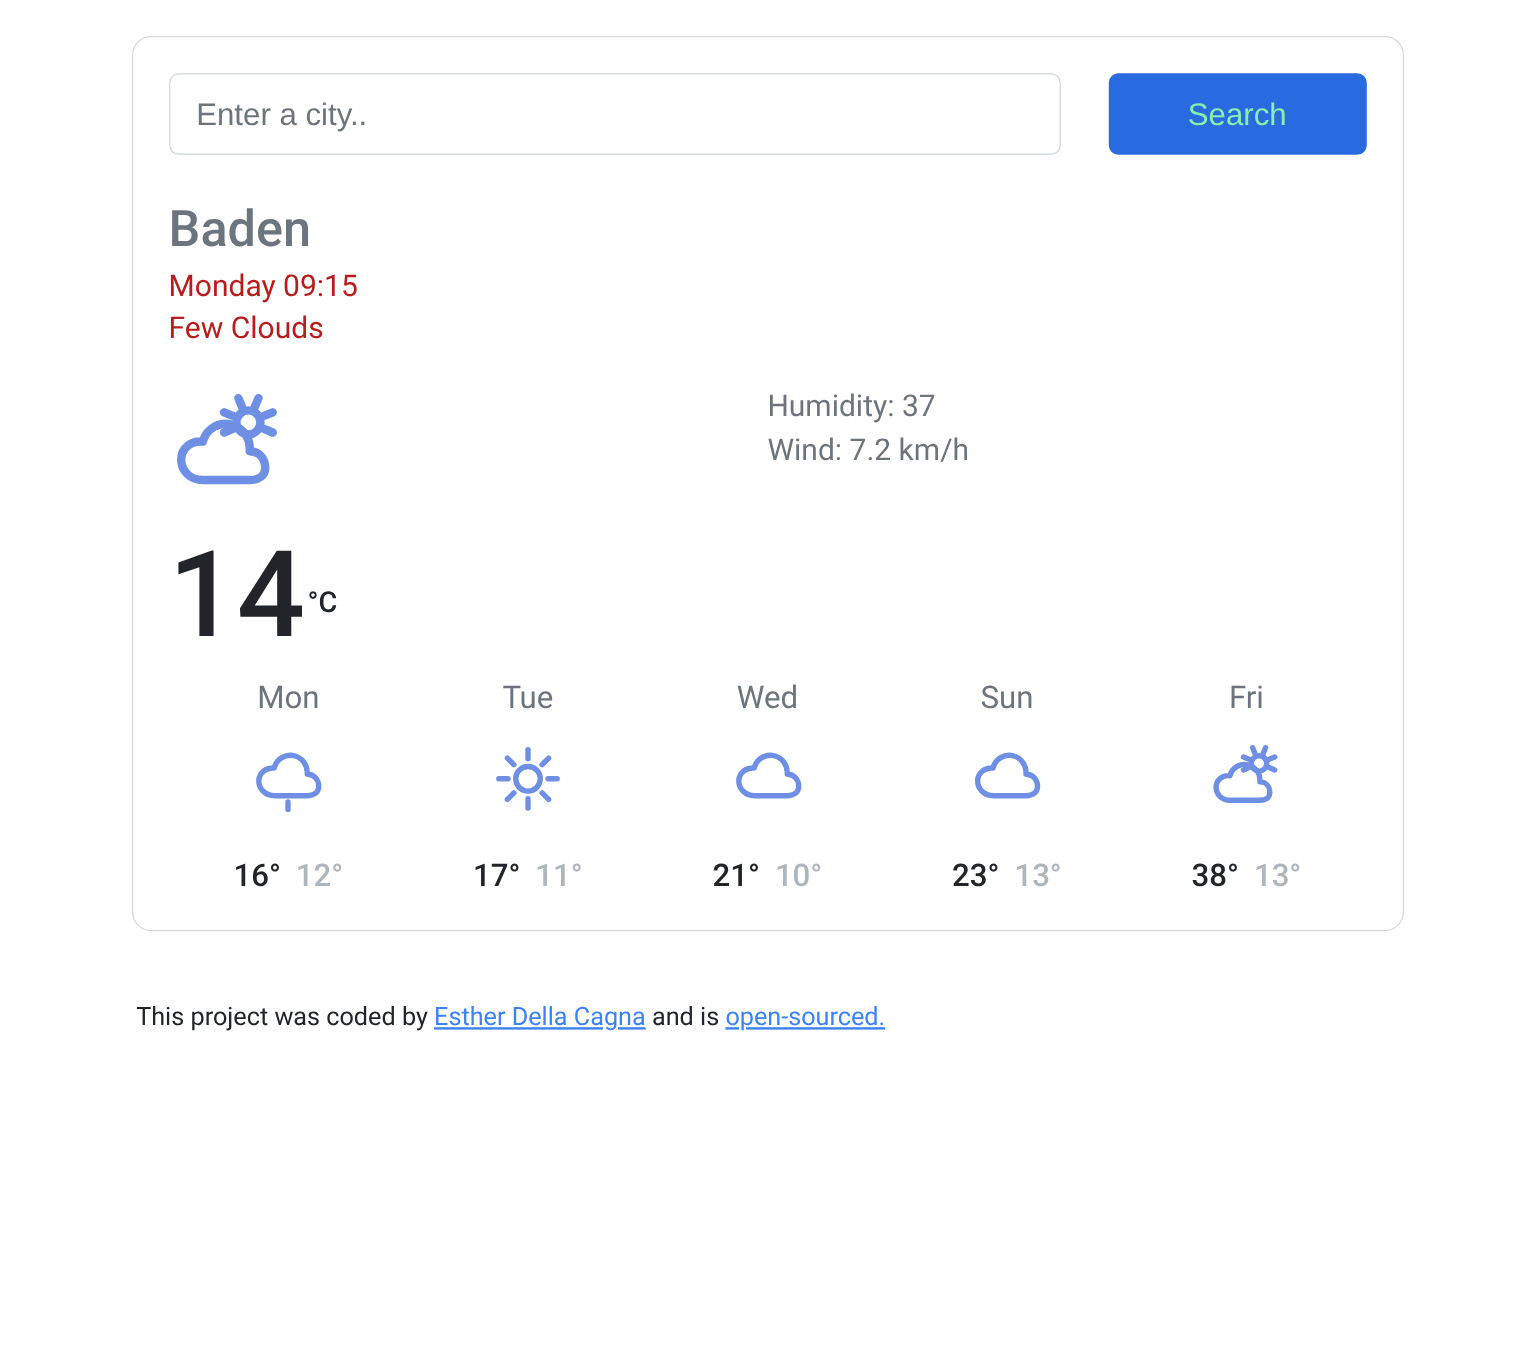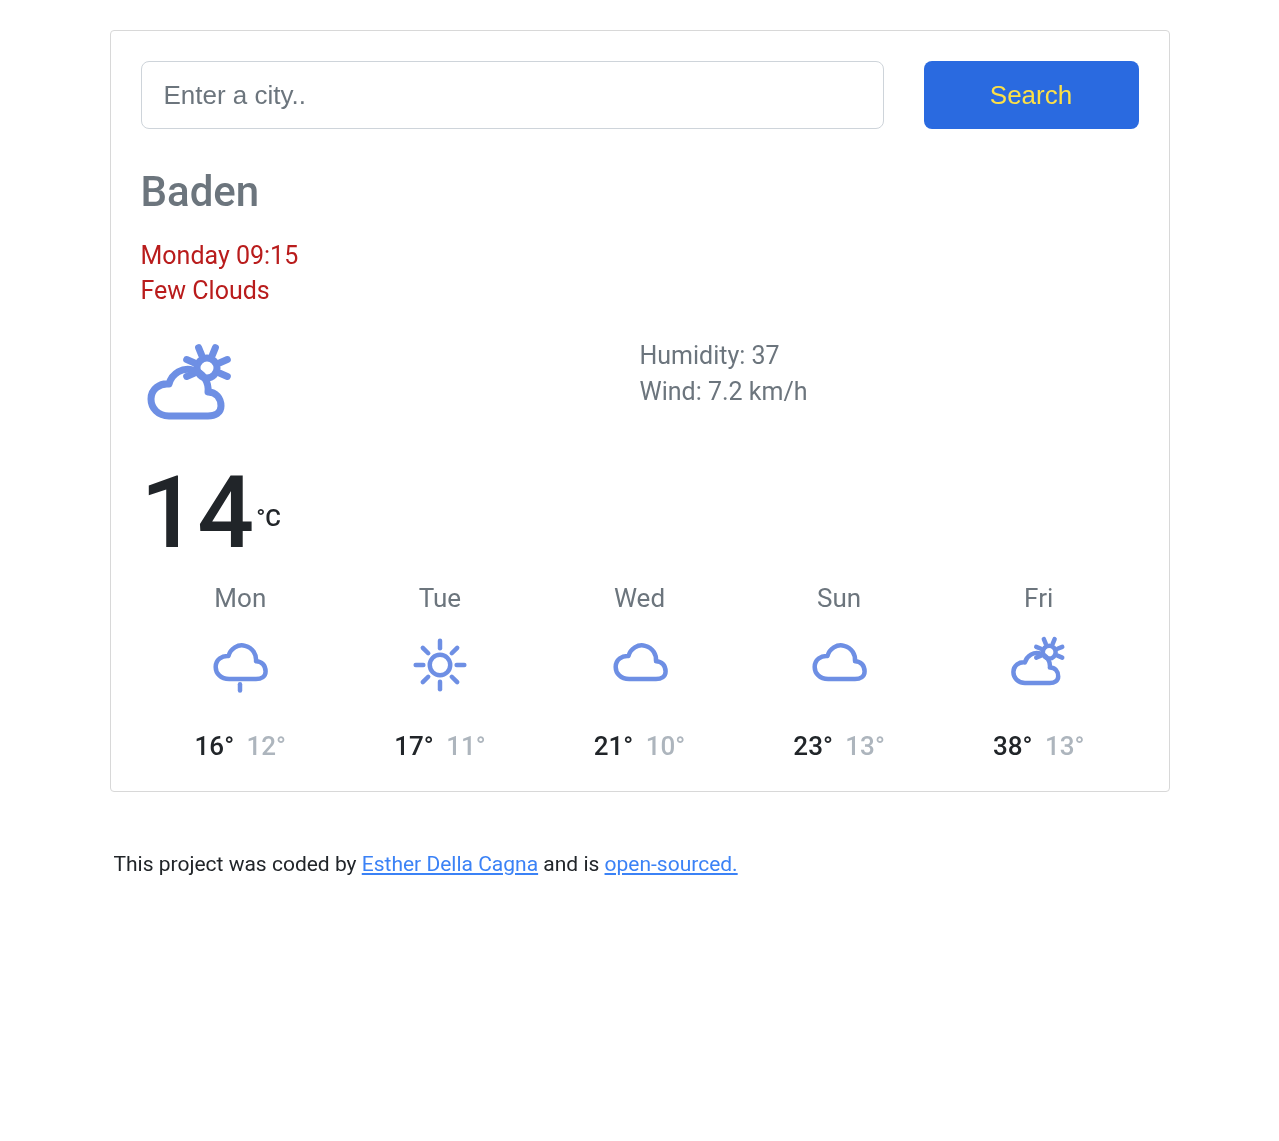--- a/index.html
+++ b/index.html
@@ -8,21 +8,21 @@
     padding: 0;
     font-family: -apple-system, BlinkMacSystemFont, "Segoe UI", Roboto, Helvetica, Arial, sans-serif;
     background: #ffffff;
     color: #212529;
   }
   .Weather {
     max-width: 1060px;
     margin: 30px auto 0 auto;
     padding: 30px;
     border: 1px solid #d8d8d8;
-    border-radius: 4px;
+    border-radius: 16px;
   }
   .search-row {
     display: flex;
     gap: 40px;
     align-items: center;
     margin-bottom: 38px;
   }
   .search-input {
     flex: 1;
     height: 68px;
@@ -32,27 +32,27 @@
     border-radius: 8px;
     color: #495057;
   }
   .search-input::placeholder { color: #6c757d; }
   .search-button {
     width: 215px;
     height: 68px;
     border: none;
     border-radius: 8px;
     background: #2a6ae0;
-    color: #fde047;
+    color: #86efac;
     font-size: 26px;
     font-weight: 400;
     cursor: pointer;
   }
   h1.city {
-    margin: 0 0 22px 0;
+    margin: 0 0 6px 0;
     font-size: 42px;
     font-weight: 500;
     color: #6c757d;
   }
   .overview ul {
     list-style: none;
     margin: 0 0 30px 0;
     padding: 0;
     font-size: 25px;
     color: #b91c1c;

